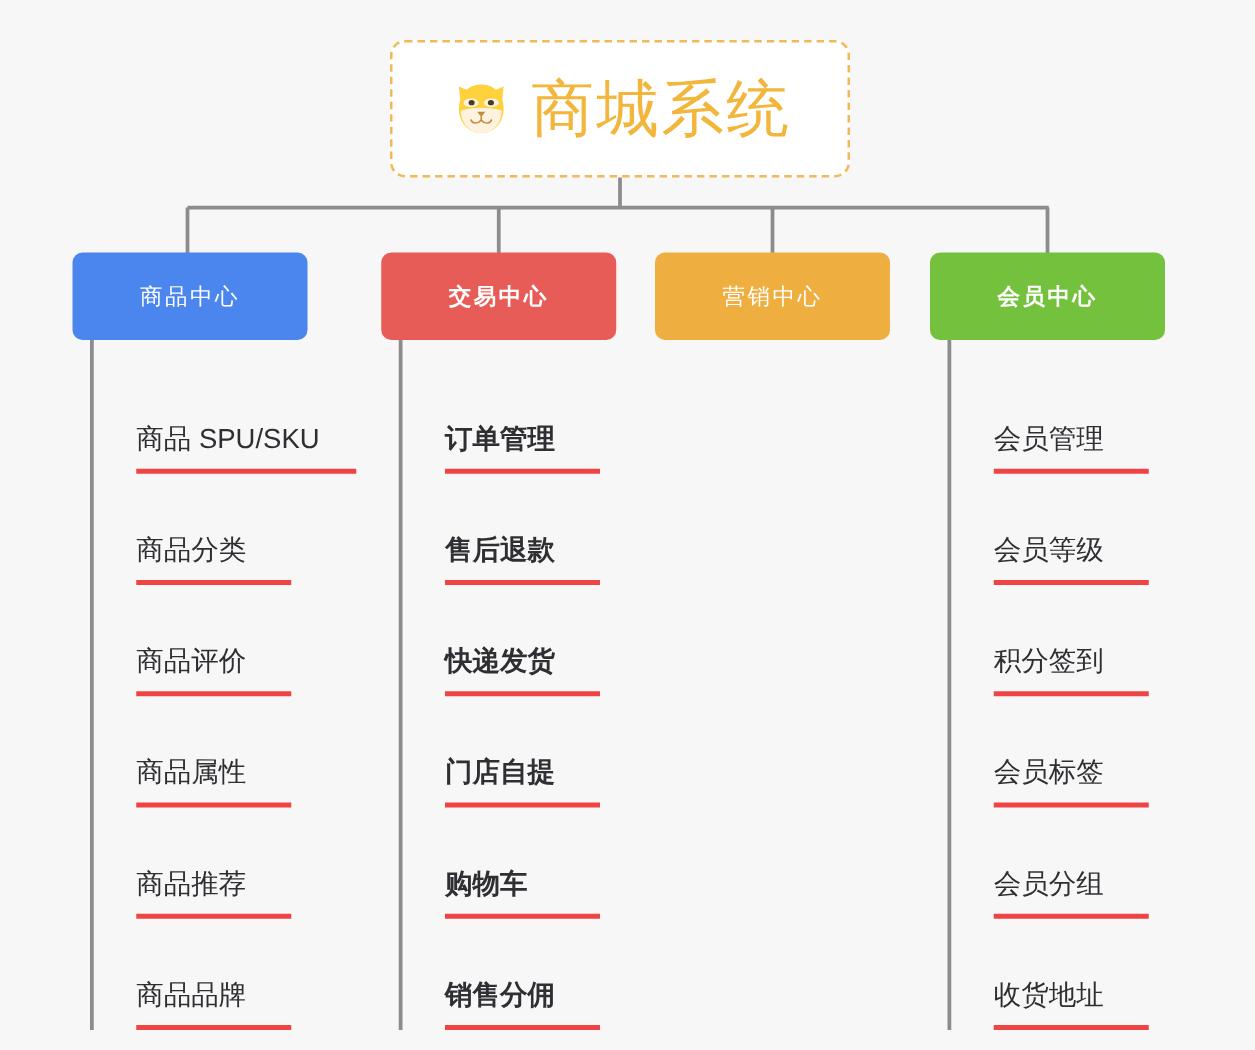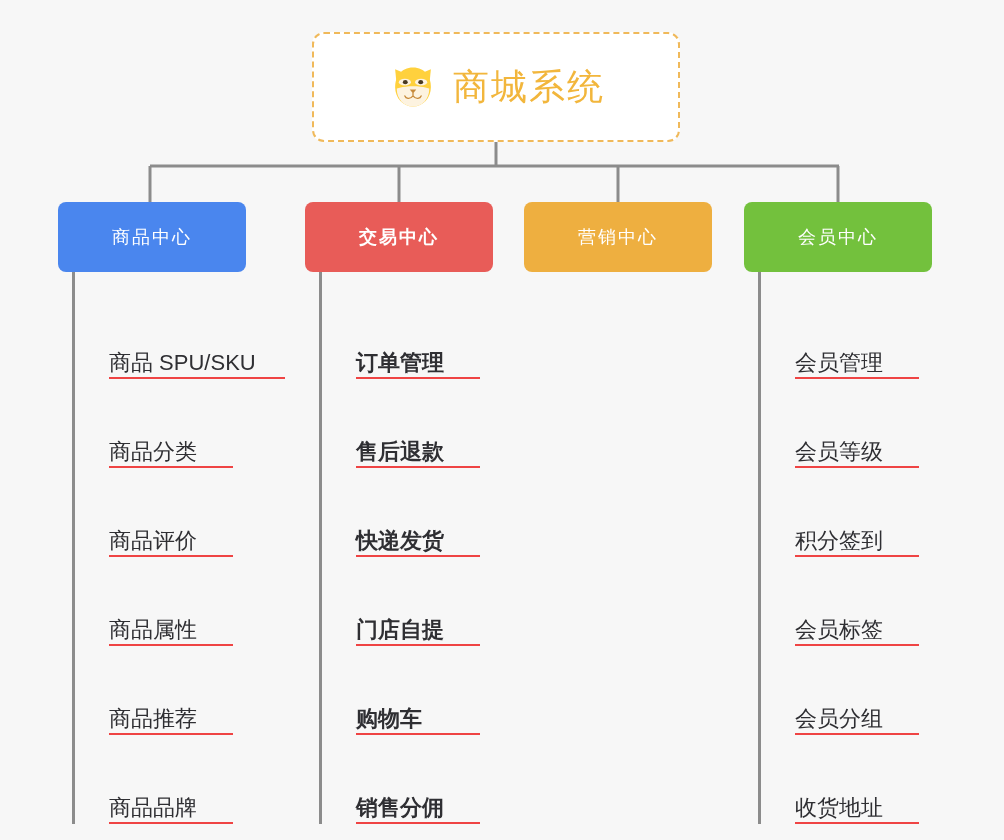--- a/index.html
+++ b/index.html
@@ -38,21 +38,21 @@
     justify-content: center;
     gap: 14px;
   }
   .root-icon {
     width: 52px;
     height: 52px;
     flex: 0 0 52px;
     display: block;
   }
   .root-title {
-    font-size: 36px;
+    font-size: 50px;
     line-height: 1;
     color: #f2b63c;
     letter-spacing: 2px;
     font-weight: 400;
     white-space: nowrap;
   }
 
   
   .connectors {
     position: absolute;
@@ -114,22 +114,22 @@
     height: 89px;
     display: flex;
     align-items: flex-end;
     padding-left: 34px;
   }
   .leaf-label {
     font-size: 22px;
     color: #2f2f33;
     white-space: nowrap;
     line-height: 1.1;
-    padding-bottom: 2px;
-    border-bottom: 2px solid #ef4444;
+    padding-bottom: 12px;
+    border-bottom: 4px solid #ef4444;
     display: inline-block;
     min-width: 124px;
   }
   .leaf-label.wide { min-width: 176px; }
 </style>
 </head>
 <body>
 
 <div id="mindmap">
 
@@ -221,21 +221,21 @@
       </div>
     </div>
 
     <div class="column col-2">
       <div class="cat-box" style="background:#eeaf40;">
         <span>营销中心</span>
       </div>
     </div>
 
     <div class="column col-3">
-      <div class="cat-box" style="background:#73c13d;">
+      <div class="cat-box" style="background:#73c13d;font-weight:bold;">
         <span>会员中心</span>
       </div>
       <div class="leaves">
         <div class="leaf">
           <span class="leaf-label">会员管理</span>
         </div>
         <div class="leaf">
           <span class="leaf-label">会员等级</span>
         </div>
         <div class="leaf">

